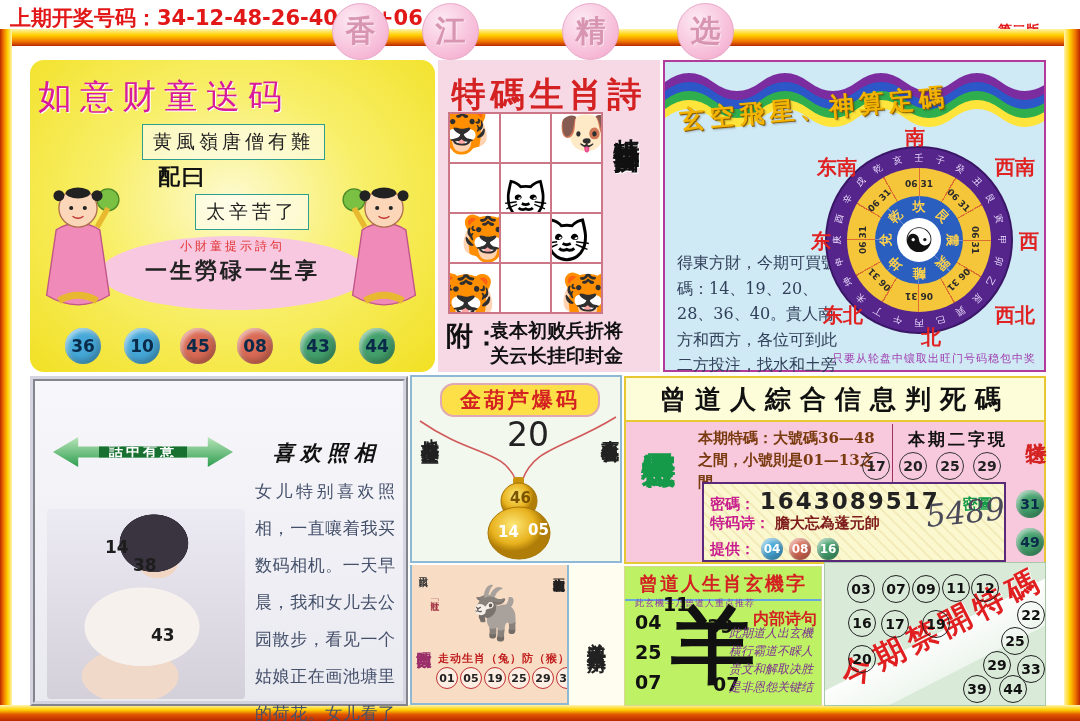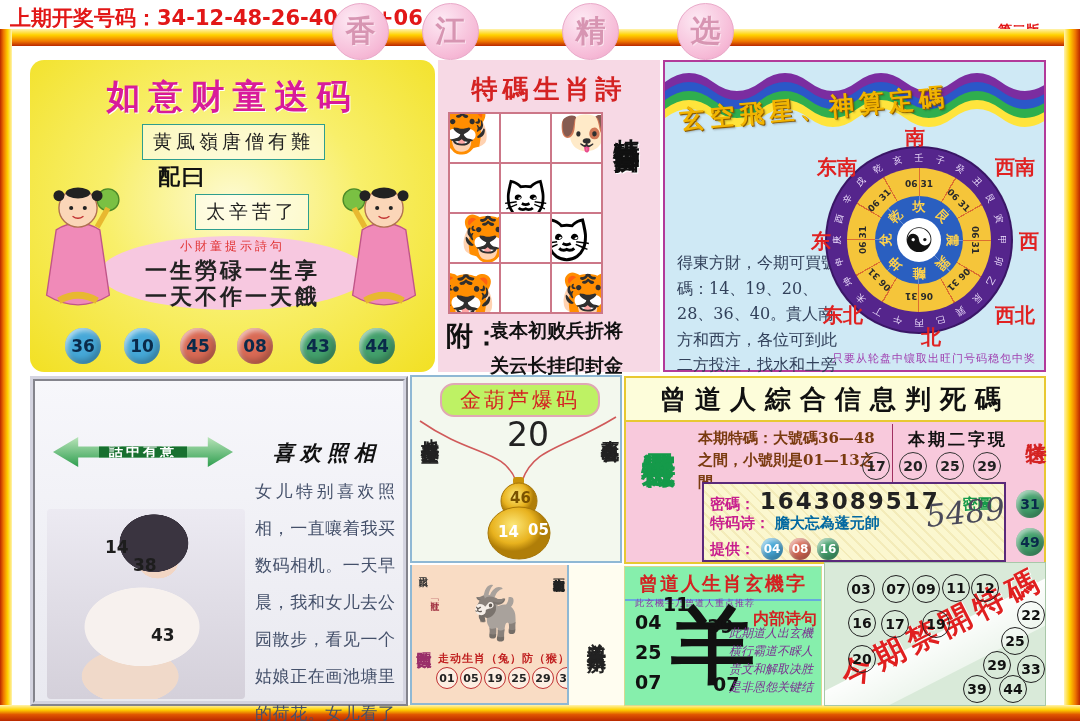--- a/index.html
+++ b/index.html
@@ -20,22 +20,22 @@
   .edition{position:absolute;left:998px;top:22px;color:#e21717;font-size:14px;font-weight:bold;}
   .mast-circle{position:absolute;top:3px;width:55px;height:55px;border-radius:50%;
     background:radial-gradient(circle at 35% 30%,#fdeaf4,#f6b9d6 70%,#eba0c6);
     border:1px solid #e9a8c8;display:flex;align-items:center;justify-content:center;
     color:#d795b2;font-size:30px;font-weight:bold;text-shadow:1px 1px 0 #fbe2ee;z-index:5;}
   
   .panel{position:absolute;box-sizing:border-box;}
   
   .p1{left:30px;top:60px;width:405px;height:312px;border-radius:14px;
     background:radial-gradient(ellipse at 50% 45%,#fdfad0 0%,#f8ef6a 45%,#f2e023 100%);}
-  .p1-title{position:absolute;left:0;top:14px;width:100%;text-align:center;color:#d81b9a;
-    font-size:34px;font-weight:bold;letter-spacing:8px;text-shadow:1px 1px 0 #fff;}
+  .p1-title{position:absolute;left:8px;top:14px;width:100%;color:#d81b9a;
+    font-size:34px;font-weight:normal;letter-spacing:8px;text-shadow:1px 1px 0 #fff;}
   .p1-box{position:absolute;border:1px solid #2e9e8e;background:rgba(255,255,255,.55);
     color:#222;font-size:19px;letter-spacing:4px;padding:4px 10px;}
   .p1-b1{left:112px;top:64px;}
   .p1-peiyue{position:absolute;left:128px;top:102px;font-size:22px;color:#111;letter-spacing:2px;font-weight:bold;}
   .p1-b2{left:165px;top:134px;}
   .p1-ellipse{position:absolute;left:70px;top:176px;width:268px;height:74px;border-radius:50%;
     background:#f7c8e0;}
   .p1-hint{position:absolute;left:0;top:178px;width:100%;text-align:center;color:#e03030;font-size:12px;letter-spacing:3px;}
   .p1-poem1{position:absolute;left:0;top:196px;width:100%;text-align:center;color:#222;font-size:22px;font-weight:bold;letter-spacing:3px;}
   .p1-poem2{position:absolute;left:0;top:222px;width:100%;text-align:center;color:#222;font-size:22px;font-weight:bold;letter-spacing:3px;}
@@ -50,37 +50,37 @@
   .p1-balls .ball:nth-child(3){left:150px;}
   .p1-balls .ball:nth-child(4){left:207px;}
   .p1-balls .ball:nth-child(5){left:270px;}
   .p1-balls .ball:nth-child(6){left:329px;}
   .child{position:absolute;top:118px;}
   .child-l{left:6px;}
   .child-r{left:312px;transform:scaleX(-1);}
   
   .p2{left:438px;top:60px;width:222px;height:312px;background:#f7d9e5;}
   .p2-title{position:absolute;left:0;top:12px;width:100%;text-align:center;color:#d42222;
-    font-size:26px;font-weight:bold;letter-spacing:5px;}
+    font-size:34px;font-weight:bold;letter-spacing:5px;}
   .p2-grid{position:absolute;left:10px;top:52px;width:153px;height:200px;display:grid;
     grid-template-columns:repeat(3,1fr);grid-template-rows:repeat(4,1fr);
     background:#fff;border:1px solid #cc7788;}
   .p2-grid div{border:1px solid #cc7788;overflow:hidden;display:flex;align-items:center;justify-content:center;font-size:30px;}
   .p2-grid div:nth-child(1) span{transform:translate(-12px,-8px) scale(1.5);display:block;}
   .p2-grid div:nth-child(3) span{transform:translate(10px,-6px) scale(1.5);display:block;}
   .p2-grid div:nth-child(5) span{transform:translate(0,14px) scale(1.4);display:block;}
   .p2-grid div:nth-child(7) span{transform:translate(14px,0) scale(1.5);display:block;}
   .p2-grid div:nth-child(9) span{transform:translate(-10px,4px) scale(1.5);display:block;}
   .p2-grid div:nth-child(10) span{transform:translate(-8px,10px) scale(1.6);display:block;}
   .p2-grid div:nth-child(12) span{transform:translate(12px,8px) scale(1.5);display:block;}
   .p2-side{position:absolute;left:172px;top:58px;height:210px;writing-mode:vertical-rl;text-orientation:upright;
     color:#111;font-size:26px;font-weight:bold;letter-spacing:2px;text-shadow:1px 1px 0 #fff;}
   .p2-fu{position:absolute;left:8px;top:258px;font-size:27px;font-weight:bold;color:#111;}
   .p2-note1{position:absolute;left:52px;top:258px;font-size:19px;font-weight:bold;color:#111;}
-  .p2-note2{position:absolute;left:52px;top:293px;font-size:19px;font-weight:bold;color:#111;}
+  .p2-note2{position:absolute;left:52px;top:283px;font-size:19px;font-weight:bold;color:#111;}
   
   .p3{left:663px;top:60px;width:383px;height:312px;background:#cfe9f5;border:2px solid #b23a9a;}
   .p3-band{position:absolute;left:0;top:0;width:379px;height:90px;}
   .p3-title{position:absolute;left:14px;top:26px;width:356px;transform:rotate(-5deg);
     color:#f2b400;font-size:25px;font-weight:bold;letter-spacing:5px;
     text-shadow:1px 1px 0 #8a5a00,2px 2px 2px rgba(0,0,0,.25);}
   .p3-body{position:absolute;left:12px;top:188px;width:170px;color:#31405a;font-size:16px;line-height:1.6;}
   .p3-foot{position:absolute;right:8px;bottom:4px;color:#a040b0;font-size:11px;letter-spacing:1px;text-align:center;}
   .compass{position:absolute;left:162px;top:86px;width:184px;height:184px;border-radius:50%;
     background:#55258c;box-shadow:0 0 0 2px #3a1666;}
@@ -113,23 +113,23 @@
     background:
       radial-gradient(62px 52px at 54% 18%,#3a3440 0 55%,rgba(0,0,0,0) 56%),
       radial-gradient(34px 30px at 56% 27%,#f2d6c4 0 60%,rgba(0,0,0,0) 61%),
       radial-gradient(95px 65px at 48% 62%,#f7f1ee 0 60%,rgba(0,0,0,0) 61%),
       radial-gradient(80px 45px at 42% 88%,#f0d9c9 0 60%,rgba(0,0,0,0) 61%),
       linear-gradient(#eceaf2,#d4d0da);position:relative;}
   .p4-photo b{position:absolute;color:#1d1d1d;font-size:17px;font-weight:bold;}
   .p4-story{color:#44506a;font-size:17px;line-height:37px;text-align:justify;}
   
   .p5{left:410px;top:375px;width:212px;height:188px;background:#f3f8ee;border:2px solid #8fb8d4;}
-  .p5-titlebox{position:absolute;left:28px;top:6px;width:156px;height:30px;background:#bef264;
+  .p5-titlebox{position:absolute;left:28px;top:6px;width:156px;height:30px;background:#fde047;
     border:2px double #e0a8b4;border-radius:14px;display:flex;align-items:center;justify-content:center;
-    color:#d42222;font-size:21px;font-weight:normal;letter-spacing:3px;}
+    color:#d42222;font-size:21px;font-weight:bold;letter-spacing:3px;}
   .p5-left,.p5-right{position:absolute;top:48px;writing-mode:vertical-rl;text-orientation:upright;
     color:#222;font-size:18px;font-weight:bold;height:132px;letter-spacing:1px;}
   .p5-left{left:6px;}
   .p5-right{left:186px;}
   .p5-top{position:absolute;left:86px;top:38px;width:60px;text-align:center;color:#222;font-size:33px;}
   .p5-g{position:absolute;left:0;top:0;}
   .p5-num{position:absolute;font-weight:bold;}
   
   .p6{left:410px;top:565px;width:212px;height:140px;background:#f9dcc4;border:2px solid #8fb8d4;border-top:none;}
   .p6-strip{position:absolute;left:155px;top:0;width:57px;height:140px;background:#fffdf0;border-left:2px solid #8fb8d4;
@@ -158,27 +158,27 @@
     font-size:14px;font-weight:bold;display:flex;align-items:center;justify-content:center;}
   .p7-ts{position:absolute;left:396px;top:48px;writing-mode:vertical-rl;text-orientation:upright;
     color:#d42222;font-size:21px;font-weight:bold;height:60px;}
   .p7-sball{position:absolute;left:390px;width:28px;height:28px;font-size:14px;}
   .p7-box{position:absolute;left:76px;top:104px;width:300px;height:76px;background:#fbf7cf;border:2px solid #5a2a7a;
     background-image:repeating-linear-gradient(45deg,rgba(220,200,120,.25) 0 2px,transparent 2px 8px);}
   .p7-row{position:absolute;left:84px;font-size:15px;}
   .lab-m{color:#c81e8e;font-weight:bold;}
   .p7-pass{color:#222;font-size:23px;font-weight:bold;letter-spacing:2px;}
   .lab-g{color:#159a4a;font-weight:bold;}
-  .p7-poemv{color:#0369a1;font-weight:bold;}
+  .p7-poemv{color:#7f1d1d;font-weight:bold;}
   .p7-hand{position:absolute;left:300px;top:116px;color:#4a4a5a;font-size:31px;font-style:italic;
     font-family:"DejaVu Serif",serif;transform:rotate(-6deg);}
   .p7-prov{position:absolute;left:84px;top:160px;display:flex;align-items:center;gap:6px;font-size:15px;}
   .p7-prov .ball{width:22px;height:22px;font-size:12px;color:#fff;}
   
-  .p8{left:624px;top:566px;width:198px;height:140px;background:#86efac;border:1px solid #d8d890;}
+  .p8{left:624px;top:566px;width:198px;height:140px;background:#bef264;border:1px solid #d8d890;}
   .p8-title{position:absolute;left:0;top:4px;width:100%;text-align:center;color:#d42222;font-size:19px;
     font-weight:bold;letter-spacing:2px;border-bottom:2px solid #66aadd;padding-bottom:2px;}
   .p8-sub{position:absolute;left:10px;top:30px;width:140px;color:#8833aa;font-size:9px;letter-spacing:1px;}
   .p8-big{position:absolute;left:46px;top:36px;font-size:84px;font-weight:bold;color:#111;line-height:1;}
   .p8 b{position:absolute;color:#111;font-size:19px;font-weight:bold;}
   .p8-poemlab{position:absolute;left:128px;top:42px;color:#d42222;font-size:16px;font-weight:bold;}
   .p8 .pl{position:absolute;left:104px;color:#7a3090;font-size:12px;font-style:italic;white-space:nowrap;}
   
   .p9{left:824px;top:562px;width:222px;height:144px;background:#d9ead9;border:1px solid #a8c8a8;overflow:hidden;}
   .p9-beam{position:absolute;left:-30px;top:64px;width:320px;height:42px;background:linear-gradient(rgba(255,255,255,.95),rgba(255,255,255,.55));
@@ -222,21 +222,20 @@
   <div class="mast-circle serif" style="left:677px">选</div>
 
   <div class="panel p1">
     <div class="p1-title serif">如意财童送码</div>
     <div class="p1-box p1-b1 serif">黄風嶺唐僧有難</div>
     <div class="p1-peiyue serif">配曰</div>
     <div class="p1-box p1-b2 serif">太辛苦了</div>
     <div class="p1-ellipse"></div>
     <div class="p1-hint">小財童提示詩句</div>
     <div class="p1-poem1 serif">一生勞碌一生享</div>
-    <div class="p1-poem2 serif">一天不作一天餓</div>
     <div class="p1-balls">
       <div class="ball c-blue">36</div>
       <div class="ball c-blue">10</div>
       <div class="ball c-red">45</div>
       <div class="ball c-red">08</div>
       <div class="ball c-green">43</div>
       <div class="ball c-green">44</div>
     </div>
     <svg class="child child-l" width="84" height="150" viewBox="0 0 60 110">
       <circle cx="52" cy="16" r="8" fill="#7ac043" stroke="#4c8a28"></circle>

